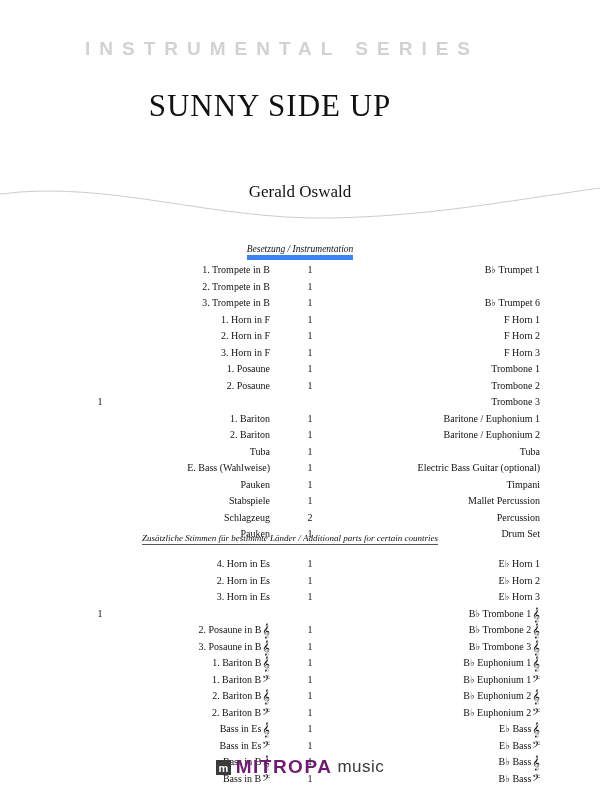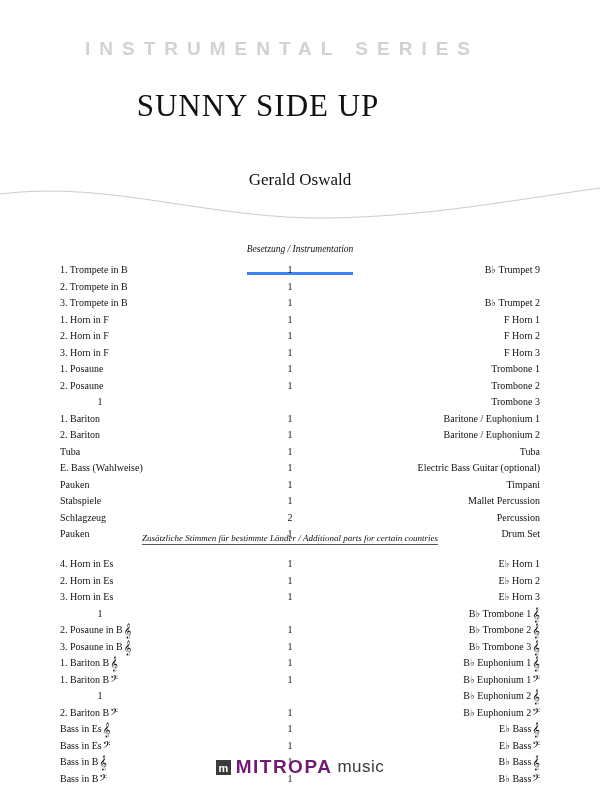--- a/index.html
+++ b/index.html
@@ -34,34 +34,34 @@
     font-weight: bold;
     letter-spacing: 9px;
     color: #d2d2d2;
     text-indent: 9px;
   }
 
   
   .title {
     position: absolute;
     top: 88px;
-    left: 4px;
+    left: 16px;
     width: 508px;
     text-align: center;
     font-family: "Liberation Serif", serif;
     font-size: 31px;
     font-weight: normal;
     letter-spacing: 1px;
     color: #111;
   }
 
   
   .composer {
     position: absolute;
-    top: 170px;
+    top: 182px;
     left: 0;
     width: 600px;
     text-align: center;
     font-family: "Liberation Serif", serif;
     font-size: 17px;
     color: #111;
   }
 
   
   .swoosh {
@@ -78,22 +78,22 @@
     top: 244px;
     left: 0;
     width: 600px;
     text-align: center;
     font-family: "Liberation Serif", serif;
     font-style: italic;
     font-size: 9.5px;
     color: #111;
   }
   .instr-heading span.u {
-    border-bottom: 3px solid #3b82f6;
-    padding-bottom: 18px;
+    border-bottom: 5px solid #3b82f6;
+    padding-bottom: 1px;
   }
 
   
   .table {
     position: absolute;
     left: 60px;
     width: 480px;
     font-family: "Liberation Serif", serif;
     font-size: 10px;
     color: #111;
@@ -102,22 +102,23 @@
   #table-extra { top: 556px; }
 
   .row {
     display: flex;
     align-items: baseline;
     height: 16.5px;
     line-height: 16.5px;
   }
   .c-left {
     width: 190px;
-    text-align: left;
+    text-align: right;
     white-space: nowrap;
+    margin-left: 20px;
   }
   .c-mid {
     width: 80px;
     text-align: center;
   }
   .c-right {
     flex: 1;
     text-align: right;
     white-space: nowrap;
   }
@@ -206,30 +207,30 @@
   </svg>
 
   <div class="instr-heading">
     <span class="u">Besetzung / Instrumentation</span>
   </div>
 
   <div class="table" id="table-main">
       <div class="row">
         <div class="c-left">1. Trompete in B</div>
         <div class="c-mid">1</div>
-        <div class="c-right">B♭ Trumpet 9</div>
+        <div class="c-right">B♭ Trumpet 1</div>
       </div>
       <div class="row">
         <div class="c-left">2. Trompete in B</div>
         <div class="c-mid">1</div>
       </div>
       <div class="row">
         <div class="c-left">3. Trompete in B</div>
         <div class="c-mid">1</div>
-        <div class="c-right">B♭ Trumpet 2</div>
+        <div class="c-right">B♭ Trumpet 6</div>
       </div>
       <div class="row">
         <div class="c-left">1. Horn in F</div>
         <div class="c-mid">1</div>
         <div class="c-right">F Horn 1</div>
       </div>
       <div class="row">
         <div class="c-left">2. Horn in F</div>
         <div class="c-mid">1</div>
         <div class="c-right">F Horn 2</div>
@@ -333,20 +334,21 @@
         <div class="c-left">1. Bariton B<span class="clef">𝄞</span></div>
         <div class="c-mid">1</div>
         <div class="c-right">B♭ Euphonium 1<span class="clef">𝄞</span></div>
       </div>
       <div class="row">
         <div class="c-left">1. Bariton B<span class="clef-f">𝄢</span></div>
         <div class="c-mid">1</div>
         <div class="c-right">B♭ Euphonium 1<span class="clef-f">𝄢</span></div>
       </div>
       <div class="row">
+        <div class="c-left">2. Bariton B<span class="clef">𝄞</span></div>
         <div class="c-mid">1</div>
         <div class="c-right">B♭ Euphonium 2<span class="clef">𝄞</span></div>
       </div>
       <div class="row">
         <div class="c-left">2. Bariton B<span class="clef-f">𝄢</span></div>
         <div class="c-mid">1</div>
         <div class="c-right">B♭ Euphonium 2<span class="clef-f">𝄢</span></div>
       </div>
       <div class="row">
         <div class="c-left">Bass in Es<span class="clef">𝄞</span></div>

